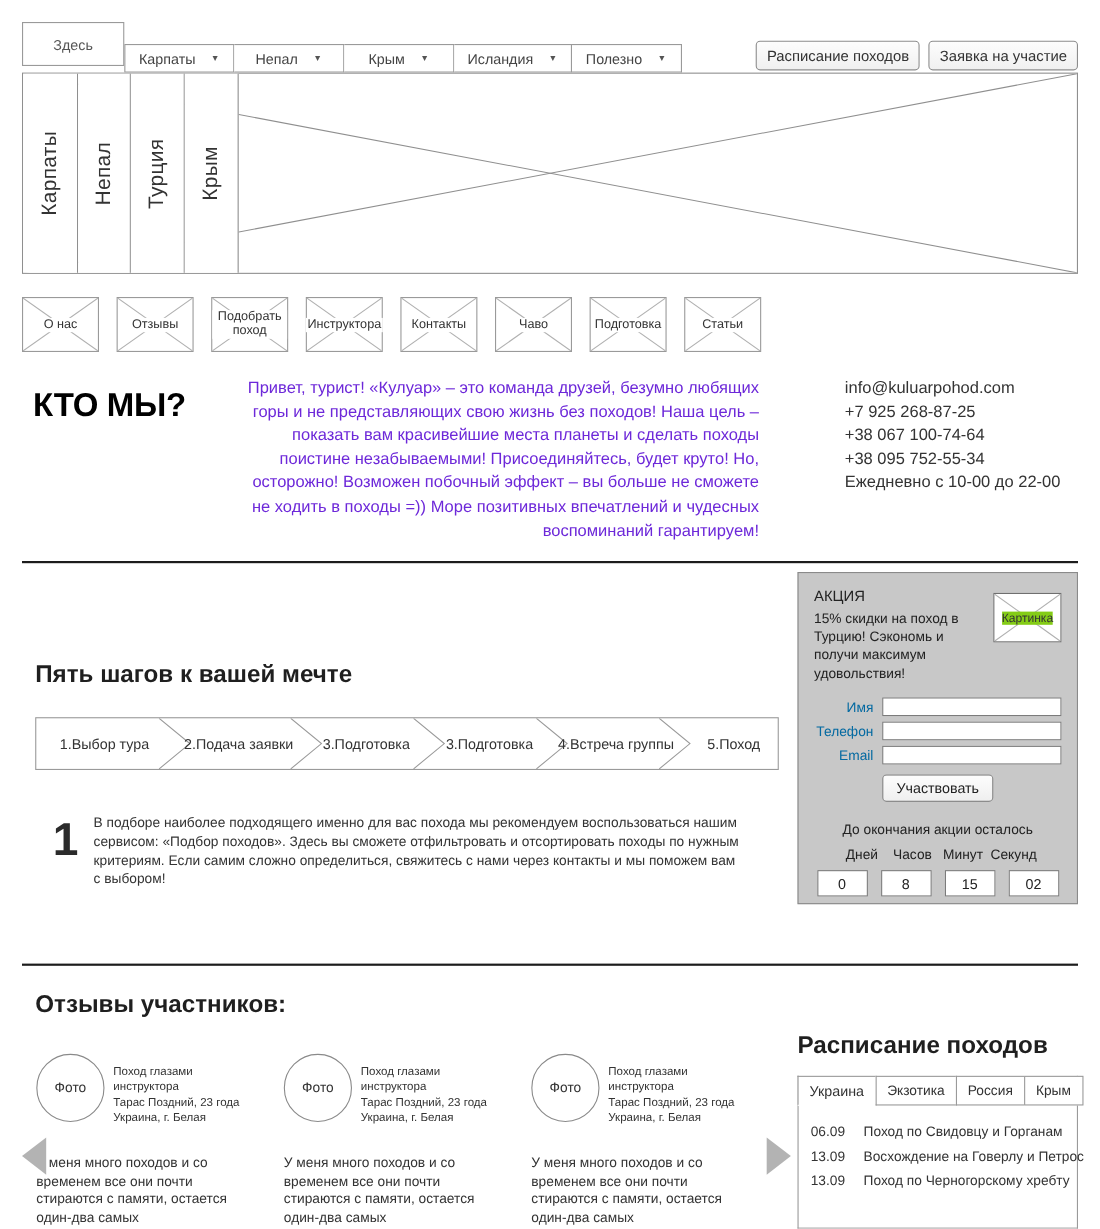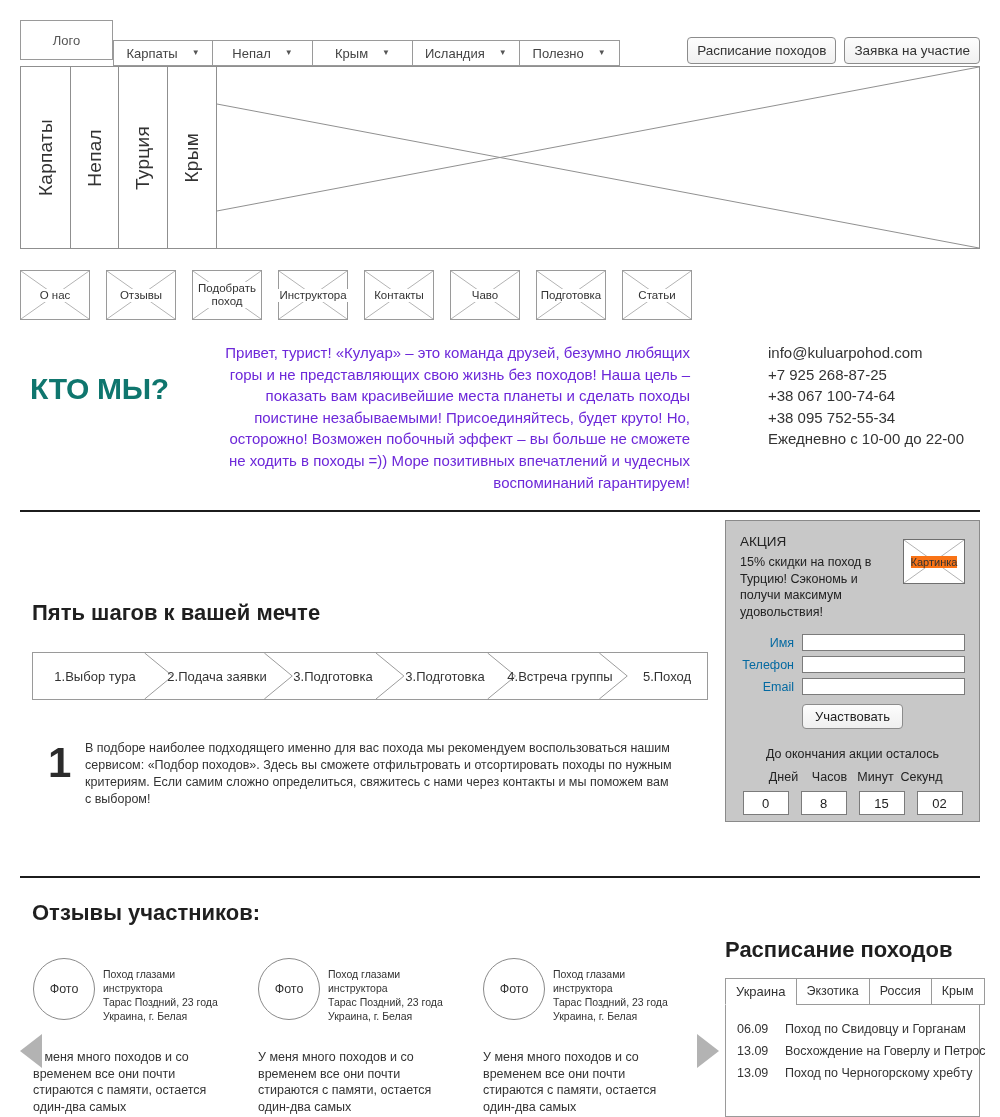--- a/index.html
+++ b/index.html
@@ -64,22 +64,22 @@
     position: relative; display: flex; align-items: center; justify-content: center;
   }
   .icon-box svg { position: absolute; inset: 0; width: 100%; height: 100%; }
   .icon-box span {
     position: relative; z-index: 2; font-size: 11.5px; color: #333;
     background: #fff; text-align: center; line-height: 13px; padding: 0 1px;
   }
 
   
   .who-title {
-    position: absolute; left: 30px; top: 372px;
-    font-size: 30px; font-weight: bold; color: #0f766e; letter-spacing: -.3px;
+    position: absolute; left: 30px; top: 352px;
+    font-size: 30px; font-weight: bold; color: #000000; letter-spacing: -.3px;
   }
   .who-text {
     position: absolute; left: 220px; top: 342px; width: 470px;
     font-size: 15px; line-height: 21.6px; color: #6d28d9; text-align: right;
   }
   .contacts {
     position: absolute; left: 768px; top: 342px;
     font-size: 15px; line-height: 21.5px; color: #333;
   }
 
@@ -119,21 +119,21 @@
     background: #c8c8c8; border: 1px solid #8a8a8a; padding: 13px 14px;
   }
   .promo-title { font-size: 13.5px; color: #222; margin-bottom: 5px; }
   .promo-text { font-size: 12.5px; line-height: 16.5px; color: #222; width: 152px; }
   .promo-img {
     position: absolute; right: 14px; top: 18px;
     width: 62px; height: 45px; border: 1px solid #6f6f6f; background: #fff;
     display: flex; align-items: center; justify-content: center;
   }
   .promo-img svg { position: absolute; inset: 0; width: 100%; height: 100%; }
-  .promo-img span { position: relative; z-index: 2; font-size: 11px; background: #f97316; color: #333; }
+  .promo-img span { position: relative; z-index: 2; font-size: 11px; background: #84cc16; color: #333; }
   .promo-form { margin-top: 14px; }
   .promo-row { display: flex; align-items: center; margin-bottom: 5px; }
   .promo-row label { width: 62px; text-align: right; font-size: 12.5px; color: #0369a1; padding-right: 8px; }
   .promo-row input {
     flex: 1; height: 17px; border: 1px solid #7b7b7b; background: #fff;
     font-size: 12px; font-family: "Liberation Sans", sans-serif; padding: 0 3px;
   }
   .promo-btn-wrap { text-align: center; margin-top: 9px; }
   .promo-btn {
     border: 1px solid #8c8c8c; border-radius: 4px;
@@ -199,21 +199,21 @@
   .sch-rows { position: absolute; left: 725px; top: 1018px; width: 233px; }
   .sch-row { display: flex; gap: 10px; padding: 4px 12px; font-size: 12.5px; color: #333; }
   .sch-date { width: 38px; flex: none; }
   .sch-name { white-space: nowrap; }
 </style>
 </head>
 <body>
 
 <div class="header">
   <div class="logo-box">
-    <span>Лого</span>
+    <span>Здесь</span>
   </div>
   <div class="nav">
     <div class="nav-item">
       <span>Карпаты</span>
       <span class="nav-caret">▼</span>
     </div>
     <div class="nav-item">
       <span>Непал</span>
       <span class="nav-caret">▼</span>
     </div>

